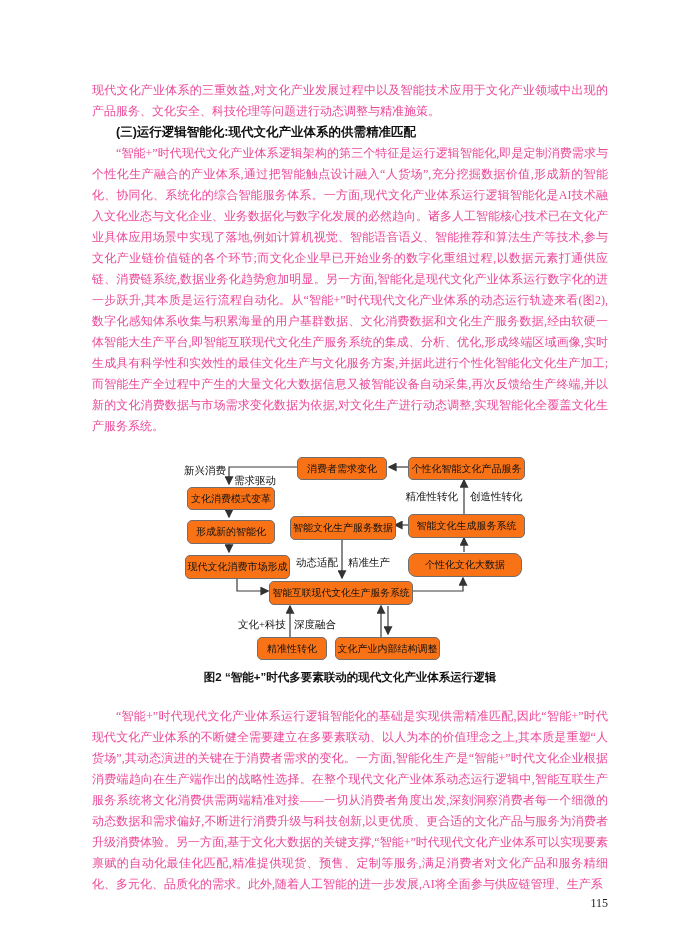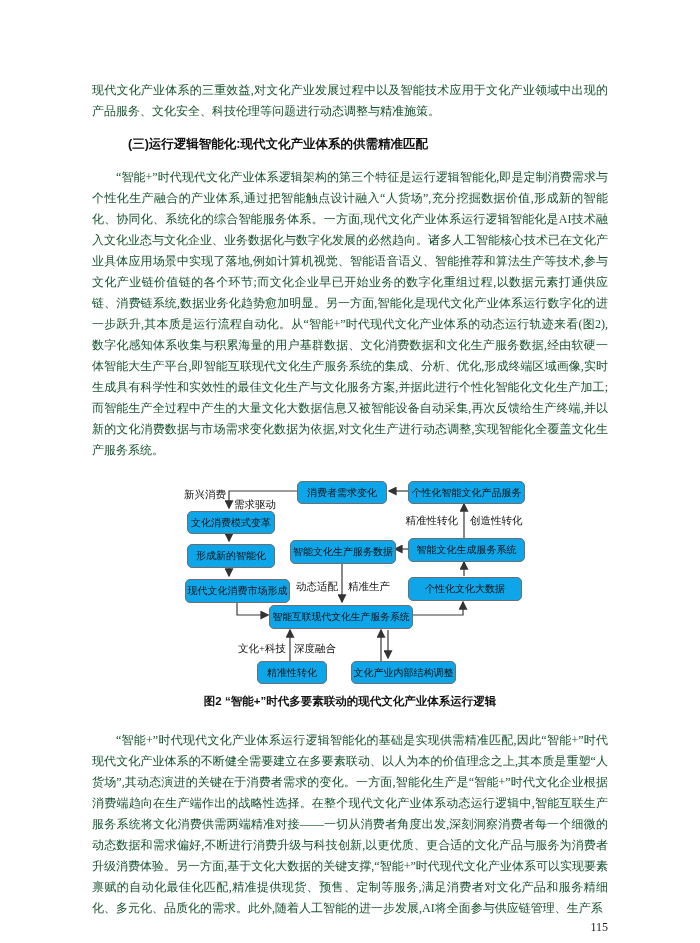--- a/index.html
+++ b/index.html
@@ -3,32 +3,32 @@
 <meta charset="utf-8">
 <style>
   html,body{margin:0;padding:0;background:#ffffff;}
   .page{
     position:relative;width:700px;height:943px;background:#ffffff;overflow:hidden;
     font-family:"Liberation Serif","DejaVu Serif",serif;color:#1c1c1c;
   }
   .content{position:absolute;left:92px;top:80px;width:516px;}
   .para{
     margin:0;font-size:12px;line-height:21px;text-align:justify;
-    text-justify:inter-ideograph;word-break:break-all;letter-spacing:0px;color:#14532d;
+    text-justify:inter-ideograph;word-break:break-all;letter-spacing:0px;color:#ec4899;
   }
   .para.indent{text-indent:24px;}
   .sec-heading{
-    margin:12px;font-size:12.5px;line-height:21px;font-weight:bold;text-indent:24px;
+    margin:0;font-size:12.5px;line-height:21px;font-weight:bold;text-indent:24px;
     font-family:"Liberation Sans","DejaVu Sans",sans-serif;color:#111;
   }
   .figure{position:relative;width:516px;height:215px;margin-top:15px;}
   .fig-svg{position:absolute;left:0;top:0;width:516px;height:215px;}
   .fbox{
     position:absolute;display:flex;align-items:center;justify-content:center;
-    border:1px solid #6e6e6e;border-radius:5px;background:#0ea5e9;
+    border:1px solid #6e6e6e;border-radius:5px;background:#f97316;
     font-size:10px;white-space:nowrap;color:#111;z-index:2;
   }
   .flabel{
     position:absolute;font-size:10.5px;color:#111;white-space:nowrap;z-index:2;
   }
   .flabel.r{text-align:right;}
   .fig-caption{
     margin:0;font-size:11.5px;line-height:21px;font-weight:bold;text-align:center;
     font-family:"Liberation Sans","DejaVu Sans",sans-serif;color:#111;
   }
@@ -73,24 +73,24 @@
         </g>
       </svg>
 
       <div class="fbox" style="left:205px;top:5px;width:88px;height:21px;">消费者需求变化</div>
       <div class="fbox" style="left:316px;top:5px;width:115px;height:21px;">个性化智能文化产品服务</div>
       <div class="fbox" style="left:95px;top:35px;width:86px;height:21px;">文化消费模式变革</div>
       <div class="fbox" style="left:198px;top:64px;width:104px;height:22px;">智能文化生产服务数据</div>
       <div class="fbox" style="left:316px;top:62px;width:115px;height:22px;">智能文化生成服务系统</div>
       <div class="fbox" style="left:95px;top:68px;width:86px;height:22px;">形成新的智能化</div>
       <div class="fbox" style="left:93px;top:103px;width:103px;height:22px;">现代文化消费市场形成</div>
-      <div class="fbox" style="left:316px;top:101px;width:112px;height:22px;">个性化文化大数据</div>
+      <div class="fbox" style="left:316px;top:101px;width:112px;height:22px;border-radius:8px;">个性化文化大数据</div>
       <div class="fbox" style="left:177px;top:129px;width:142px;height:22px;font-size:9.8px;">智能互联现代文化生产服务系统</div>
       <div class="fbox" style="left:165px;top:185px;width:68px;height:21px;">精准性转化</div>
-      <div class="fbox" style="left:243px;top:185px;width:103px;height:21px;margin-left:16px;">文化产业内部结构调整</div>
+      <div class="fbox" style="left:243px;top:185px;width:103px;height:21px;">文化产业内部结构调整</div>
 
       <span class="flabel r" style="left:86px;top:12px;width:48px;">新兴消费</span>
       <span class="flabel" style="left:142px;top:22px;">需求驱动</span>
       <span class="flabel r" style="left:306px;top:38px;width:60px;">精准性转化</span>
       <span class="flabel" style="left:378px;top:38px;">创造性转化</span>
       <span class="flabel r" style="left:198px;top:104px;width:48px;">动态适配</span>
       <span class="flabel" style="left:256px;top:104px;">精准生产</span>
       <span class="flabel r" style="left:146px;top:166px;width:48px;">文化+科技</span>
       <span class="flabel" style="left:202px;top:166px;">深度融合</span>
     </div>

